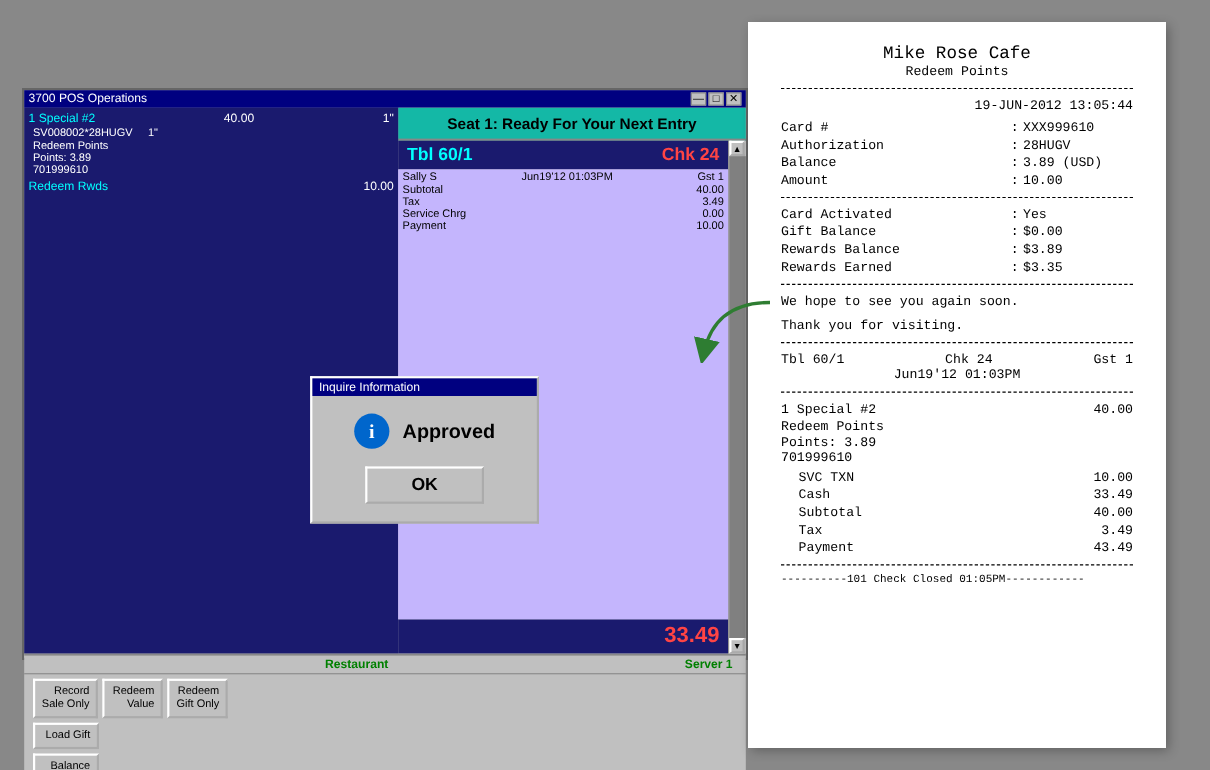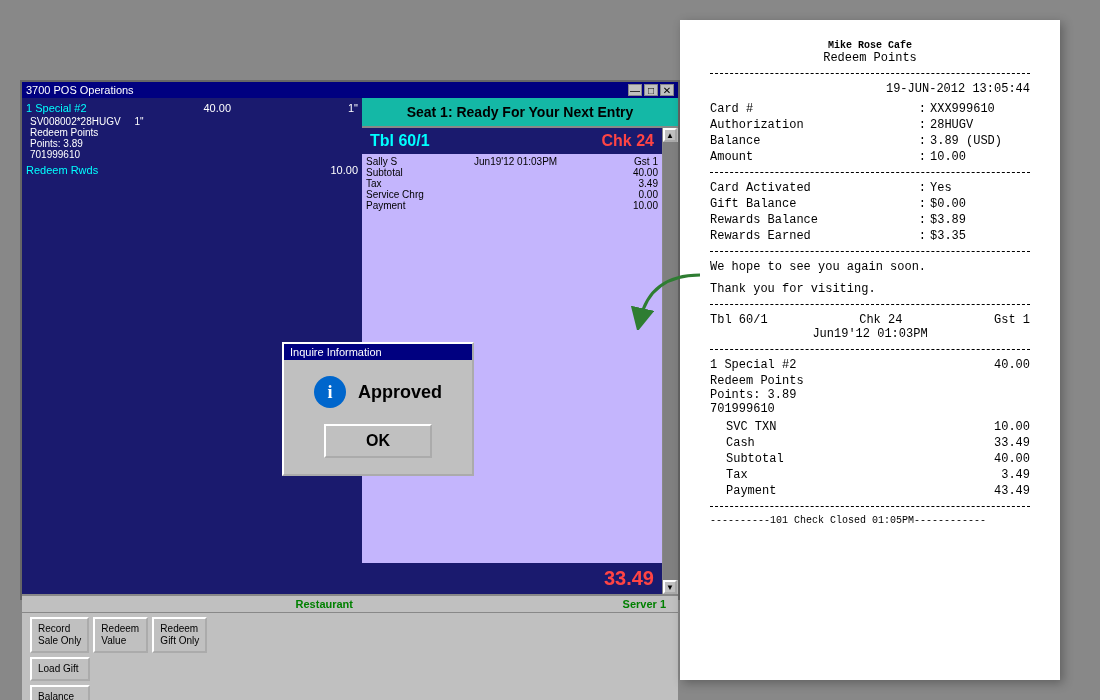--- a/index.html
+++ b/index.html
@@ -188,32 +188,32 @@
       gap: 4px;
       padding: 4px 8px;
     }
 
     .pos-btn {
       background: #c0c0c0;
       border: 2px outset #fff;
       font-size: 10px;
       padding: 4px 6px;
       cursor: pointer;
-      text-align: left;
+      text-align: right;
       min-width: 55px;
       color: #000;
       line-height: 1.2;
     }
 
     
     #inquire-dialog {
       position: absolute;
       left: 260px;
       top: 260px;
-      width: 192px;
+      width: 208px;
       background: #c0c0c0;
       border: 2px outset #fff;
       z-index: 10;
     }
 
     #inquire-titlebar {
       background: #000080;
       color: white;
       font-size: 11px;
       padding: 2px 6px;
@@ -276,22 +276,22 @@
       color: #000;
       overflow-y: auto;
     }
 
     .receipt-header {
       text-align: center;
       margin-bottom: 8px;
     }
 
     .receipt-title {
-      font-weight: bold;
-      font-size: 10px;
+      font-weight: normal;
+      font-size: 16px;
     }
 
     .receipt-divider {
       border: none;
       border-top: 1px dashed #000;
       margin: 8px 0;
     }
 
     .receipt-row {
       display: flex;

